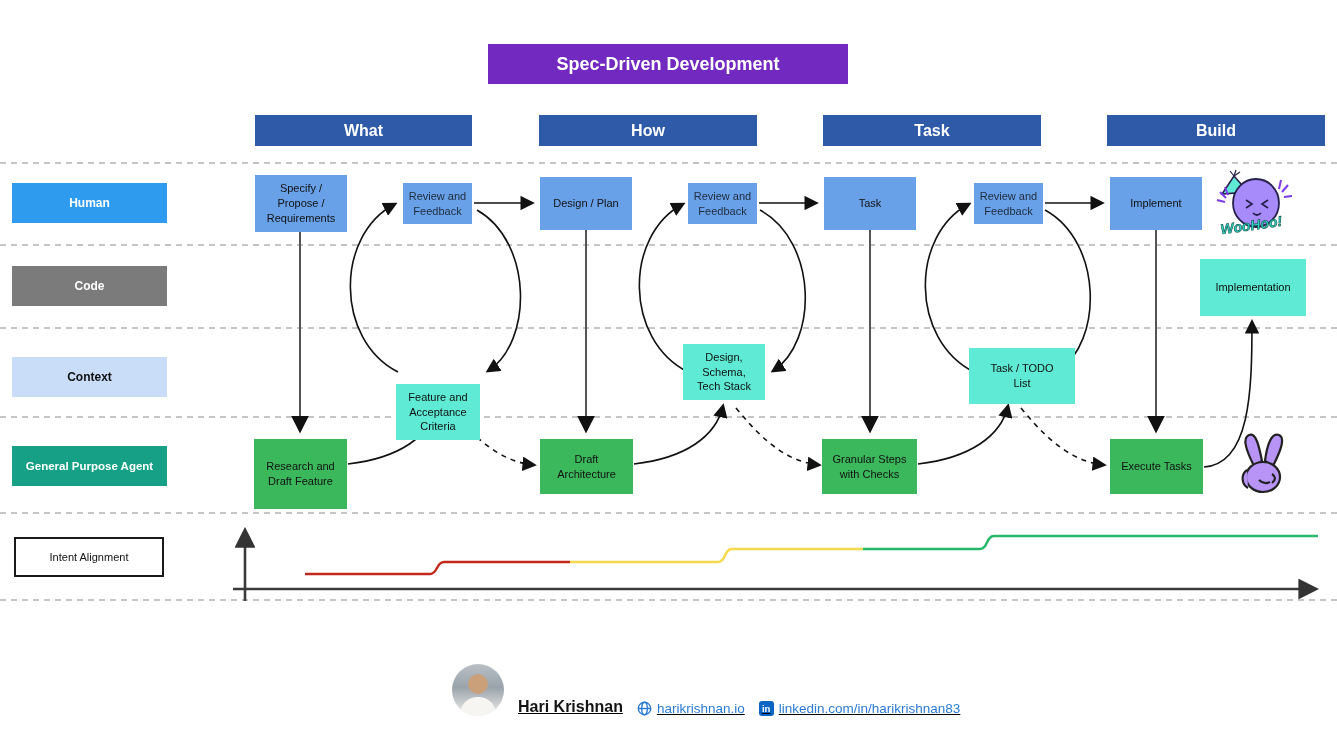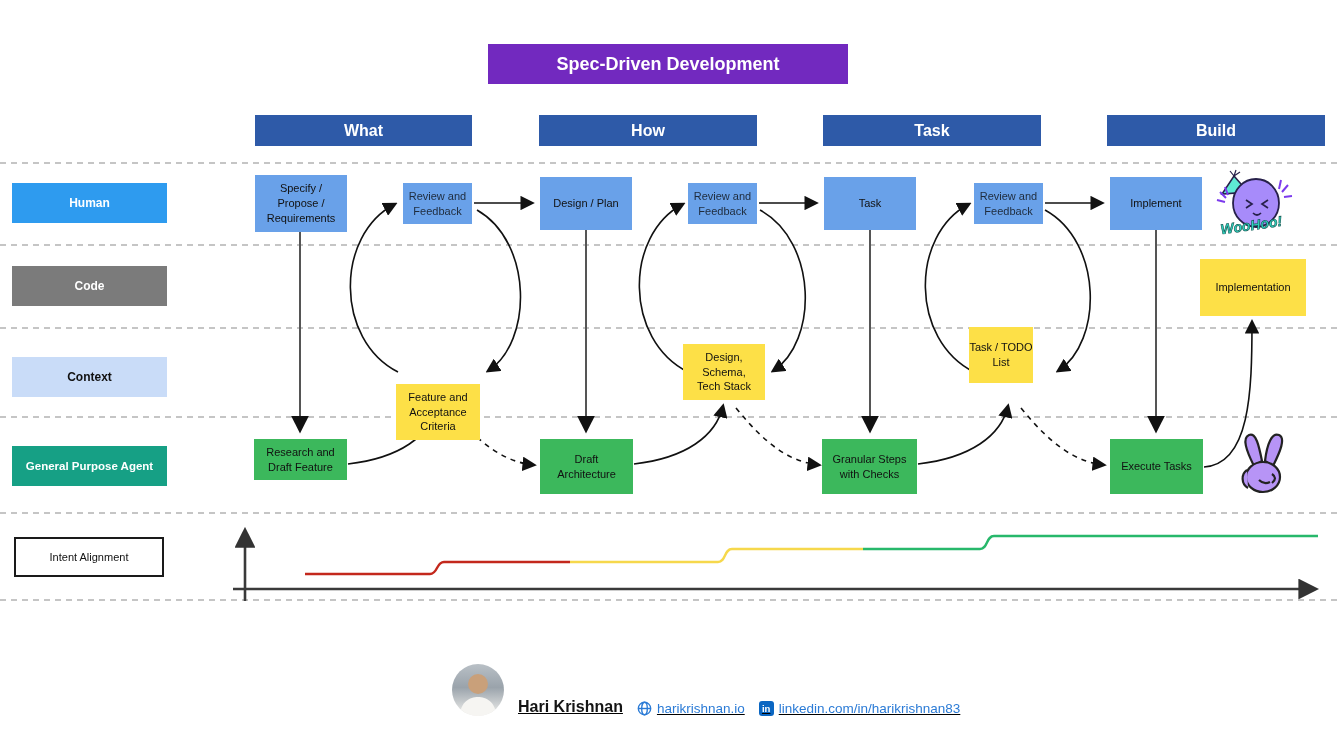--- a/index.html
+++ b/index.html
@@ -10,21 +10,21 @@
   .title{left:488px;top:44px;width:360px;height:40px;background:#7229bf;color:#fff;
          font-weight:bold;font-size:18px;display:flex;align-items:center;justify-content:center;}
   .colhead{top:115px;height:31px;background:#2e5aa8;color:#fff;font-weight:bold;font-size:16px;
            display:flex;align-items:center;justify-content:center;}
   .lane{left:12px;width:155px;height:40px;display:flex;align-items:center;justify-content:center;
         font-weight:bold;font-size:12px;color:#fff;text-align:center;}
   .node{display:flex;align-items:center;justify-content:center;text-align:center;
         white-space:pre-line;font-size:11px;line-height:1.35;color:#111;}
   .blue{background:#69a1e9;}
   .green{background:#3cb85c;}
-  .grayb{background:#fde047;}
+  .grayb{background:#5eead4;}
   .bold{font-weight:normal;}
   .review{color:#1e2b3c;}
   .footer{left:452px;top:660px;height:56px;display:flex;align-items:flex-end;gap:14px;z-index:2;text-decoration:underline;}
   .avatar{width:52px;height:52px;border-radius:50%;overflow:hidden;flex:0 0 auto;
           background:linear-gradient(180deg,#b9c0c6 0%,#9aa3ab 45%,#f2f1ee 100%);position:relative;}
   .avatar svg{position:absolute;left:0;top:0;}
   .fname{font-weight:bold;font-size:16px;color:#141414;}
   .flink{display:flex;align-items:center;gap:5px;font-size:13.5px;color:#2b7bd6;cursor:pointer;}
   .liicon{width:15px;height:15px;background:#0a66c2;color:#fff;border-radius:3px;font-size:9.5px;
           font-weight:bold;display:flex;align-items:center;justify-content:center;}
@@ -145,24 +145,24 @@
   <div class="abs node blue bold" style="left:1110px;top:177px;width:92px;height:53px;">Implement</div>
 
   <div class="abs node grayb bold" style="left:1200px;top:259px;width:106px;height:57px;">Implementation</div>
 
   <div class="abs node grayb bold" style="left:396px;top:344px;width:84px;height:56px;margin-top:40px;">Feature and
 Acceptance
 Criteria</div>
   <div class="abs node grayb bold" style="left:683px;top:344px;width:82px;height:56px;">Design,
 Schema,
 Tech Stack</div>
-  <div class="abs node grayb bold" style="left:969px;top:327px;width:64px;height:56px;">Task / TODO
+  <div class="abs node grayb bold" style="left:969px;top:348px;width:106px;height:56px;">Task / TODO
 List</div>
 
-  <div class="abs node green bold" style="left:254px;top:439px;width:93px;height:41px;">Research and
+  <div class="abs node green bold" style="left:254px;top:439px;width:93px;height:70px;">Research and
 Draft Feature</div>
   <div class="abs node green bold" style="left:540px;top:439px;width:93px;height:55px;">Draft
 Architecture</div>
   <div class="abs node green bold" style="left:822px;top:439px;width:95px;height:55px;">Granular Steps
 with Checks</div>
   <div class="abs node green bold" style="left:1110px;top:439px;width:93px;height:55px;">Execute Tasks</div>
 
   <div class="abs footer">
     <div class="avatar">
       <svg width="52" height="52" viewBox="0 0 52 52">

